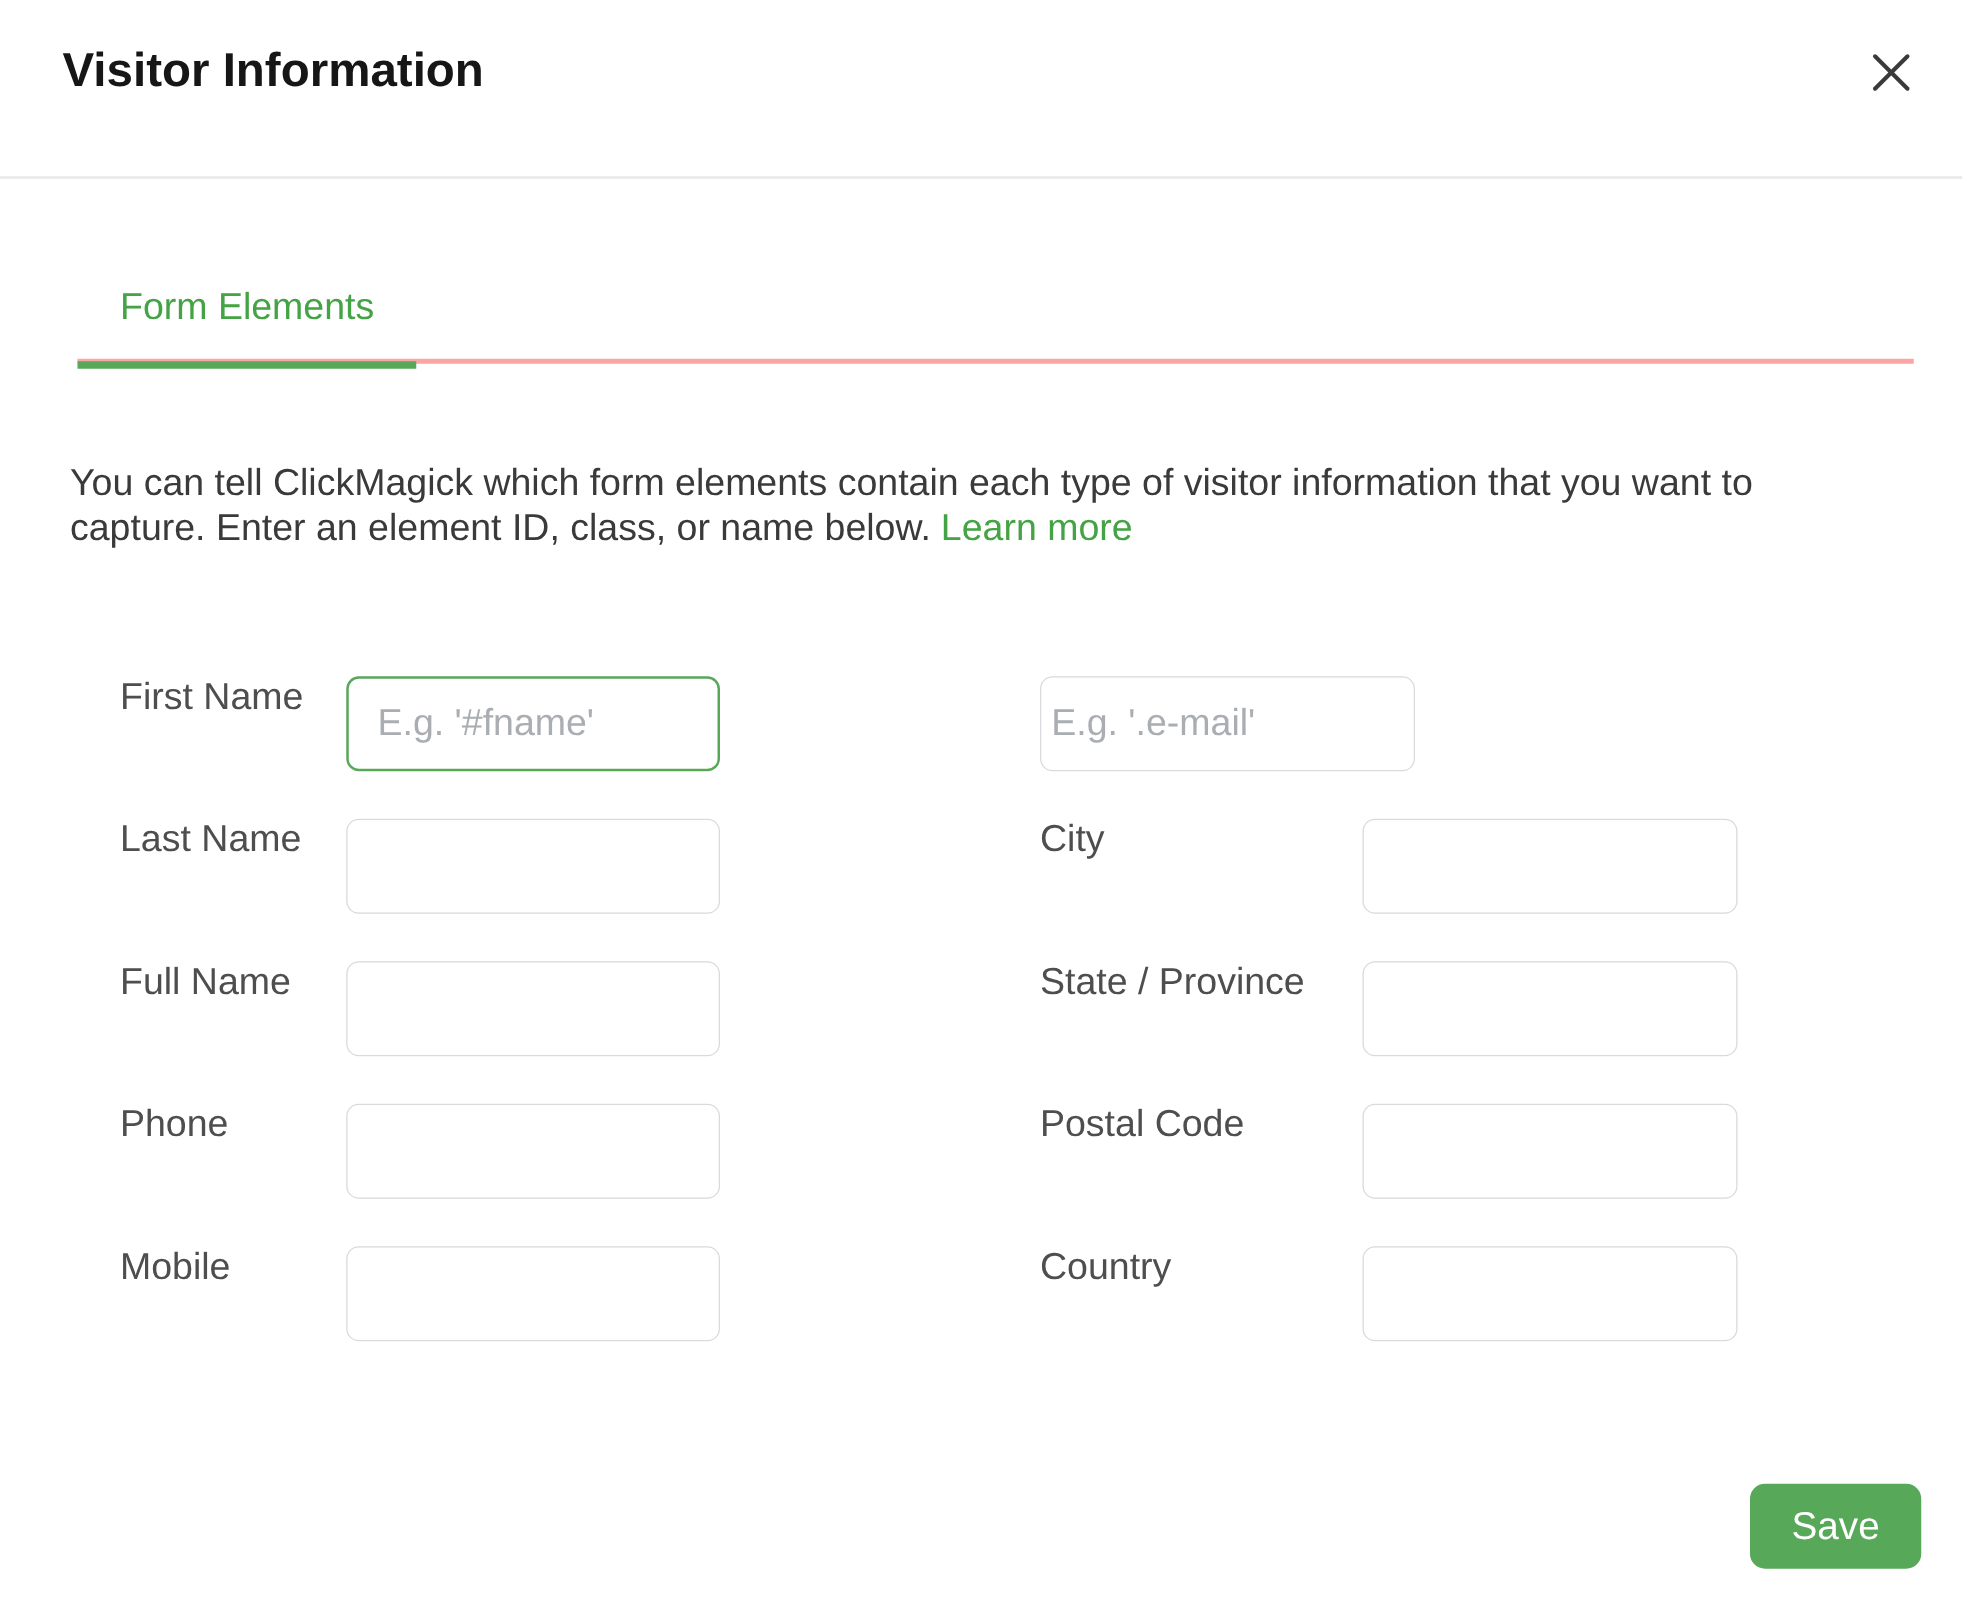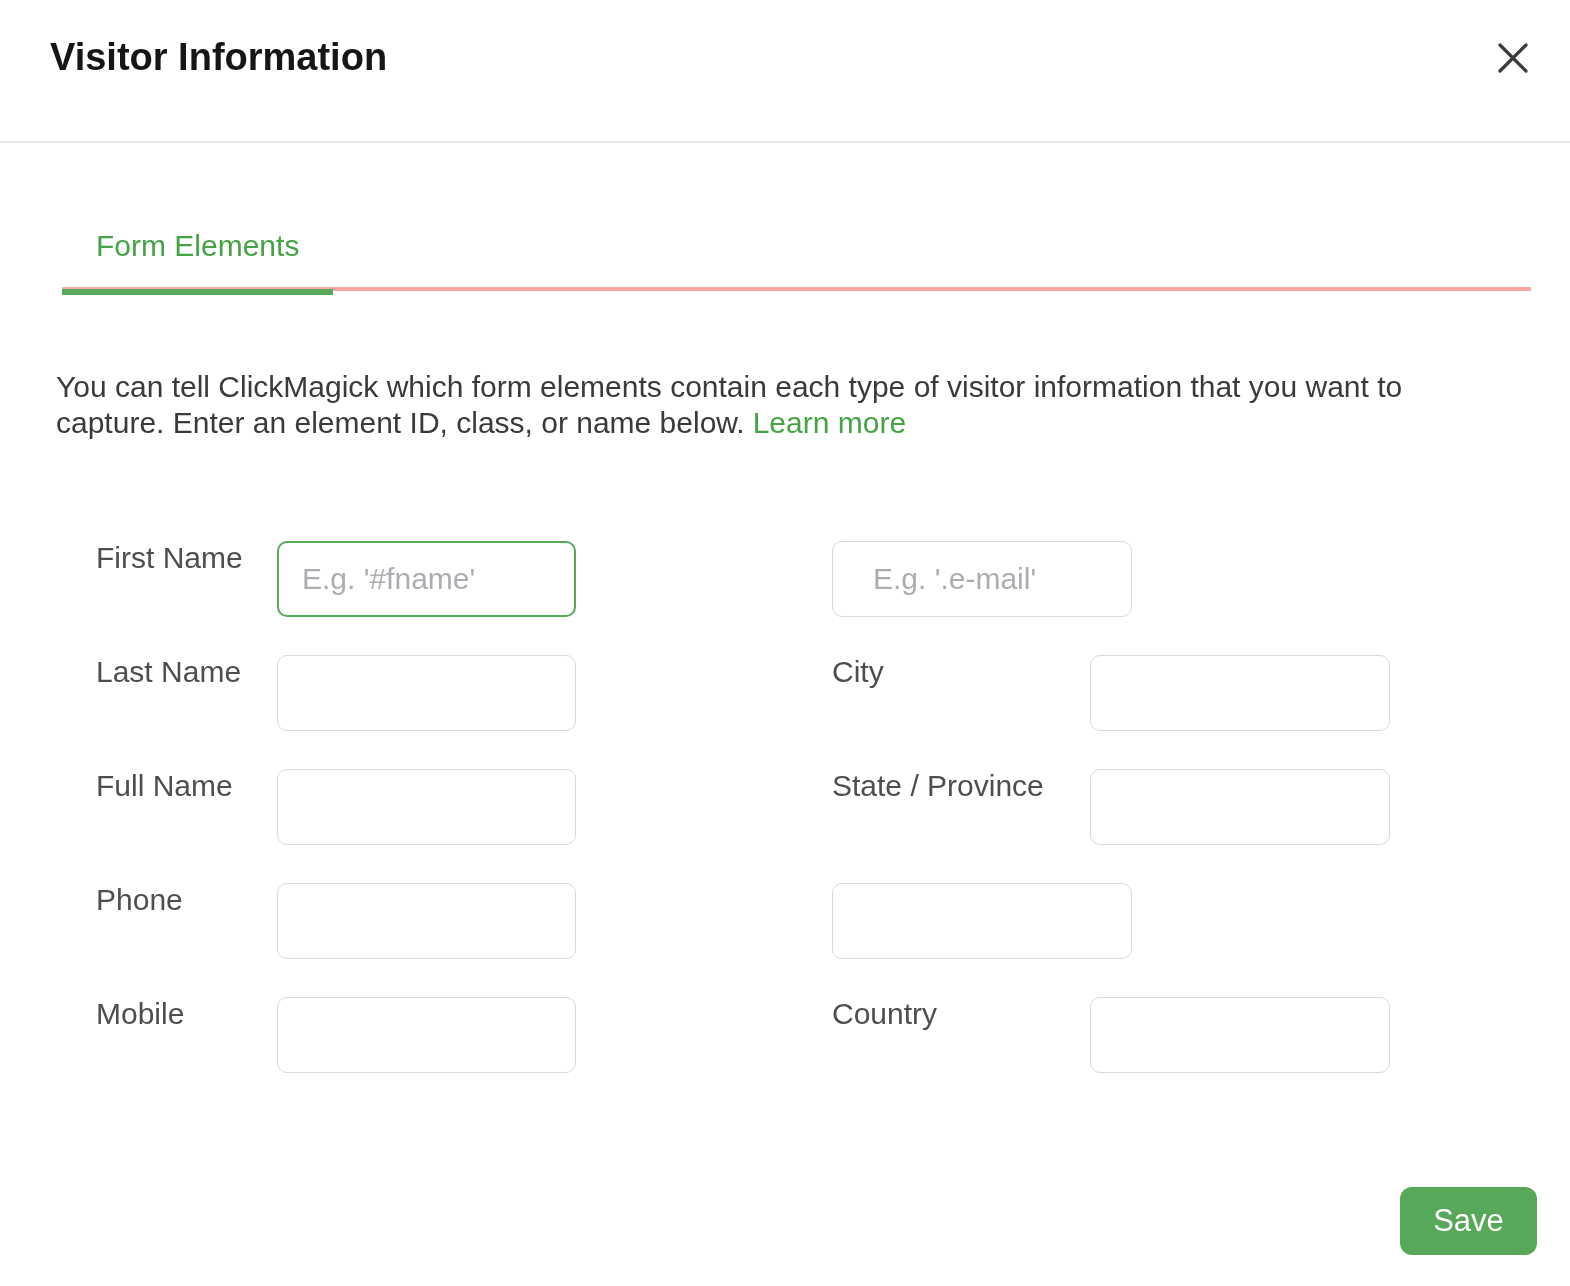--- a/index.html
+++ b/index.html
@@ -90,21 +90,21 @@
   .field.left .field-label { width: 181px; }
   .field.right { margin-left: 256px; }
   .field.right .field-label { width: 258px; }
   .text-input {
     width: 299px; height: 76px;
     border: 1px solid var(--input-border);
     border-radius: 10px;
     font-family: "Liberation Sans", "DejaVu Sans", sans-serif;
     font-size: 30px;
     color: #333;
-    padding: 0 40px;
+    padding: 0 8px;
     background: #fff;
     outline: none;
     caret-color: #444;
   }
   .field.right .text-input { width: 300px; }
   .text-input::placeholder { color: var(--placeholder); opacity: 1; }
   .text-input.focused { border: 2px solid var(--bar-green); padding: 0 23px; }
 
   
   .save-btn {
@@ -173,20 +173,21 @@
         <input type="text" class="text-input" placeholder="" style="">
       </div>
     </div>
 
     <div class="form-row">
       <div class="field left">
         <span class="field-label">Phone</span>
         <input type="text" class="text-input" placeholder="" style="">
       </div>
       <div class="field right">
+        <span class="field-label">Postal Code</span>
         <input type="text" class="text-input" placeholder="" style="">
       </div>
     </div>
 
     <div class="form-row">
       <div class="field left">
         <span class="field-label">Mobile</span>
         <input type="text" class="text-input" placeholder="" style="">
       </div>
       <div class="field right">

